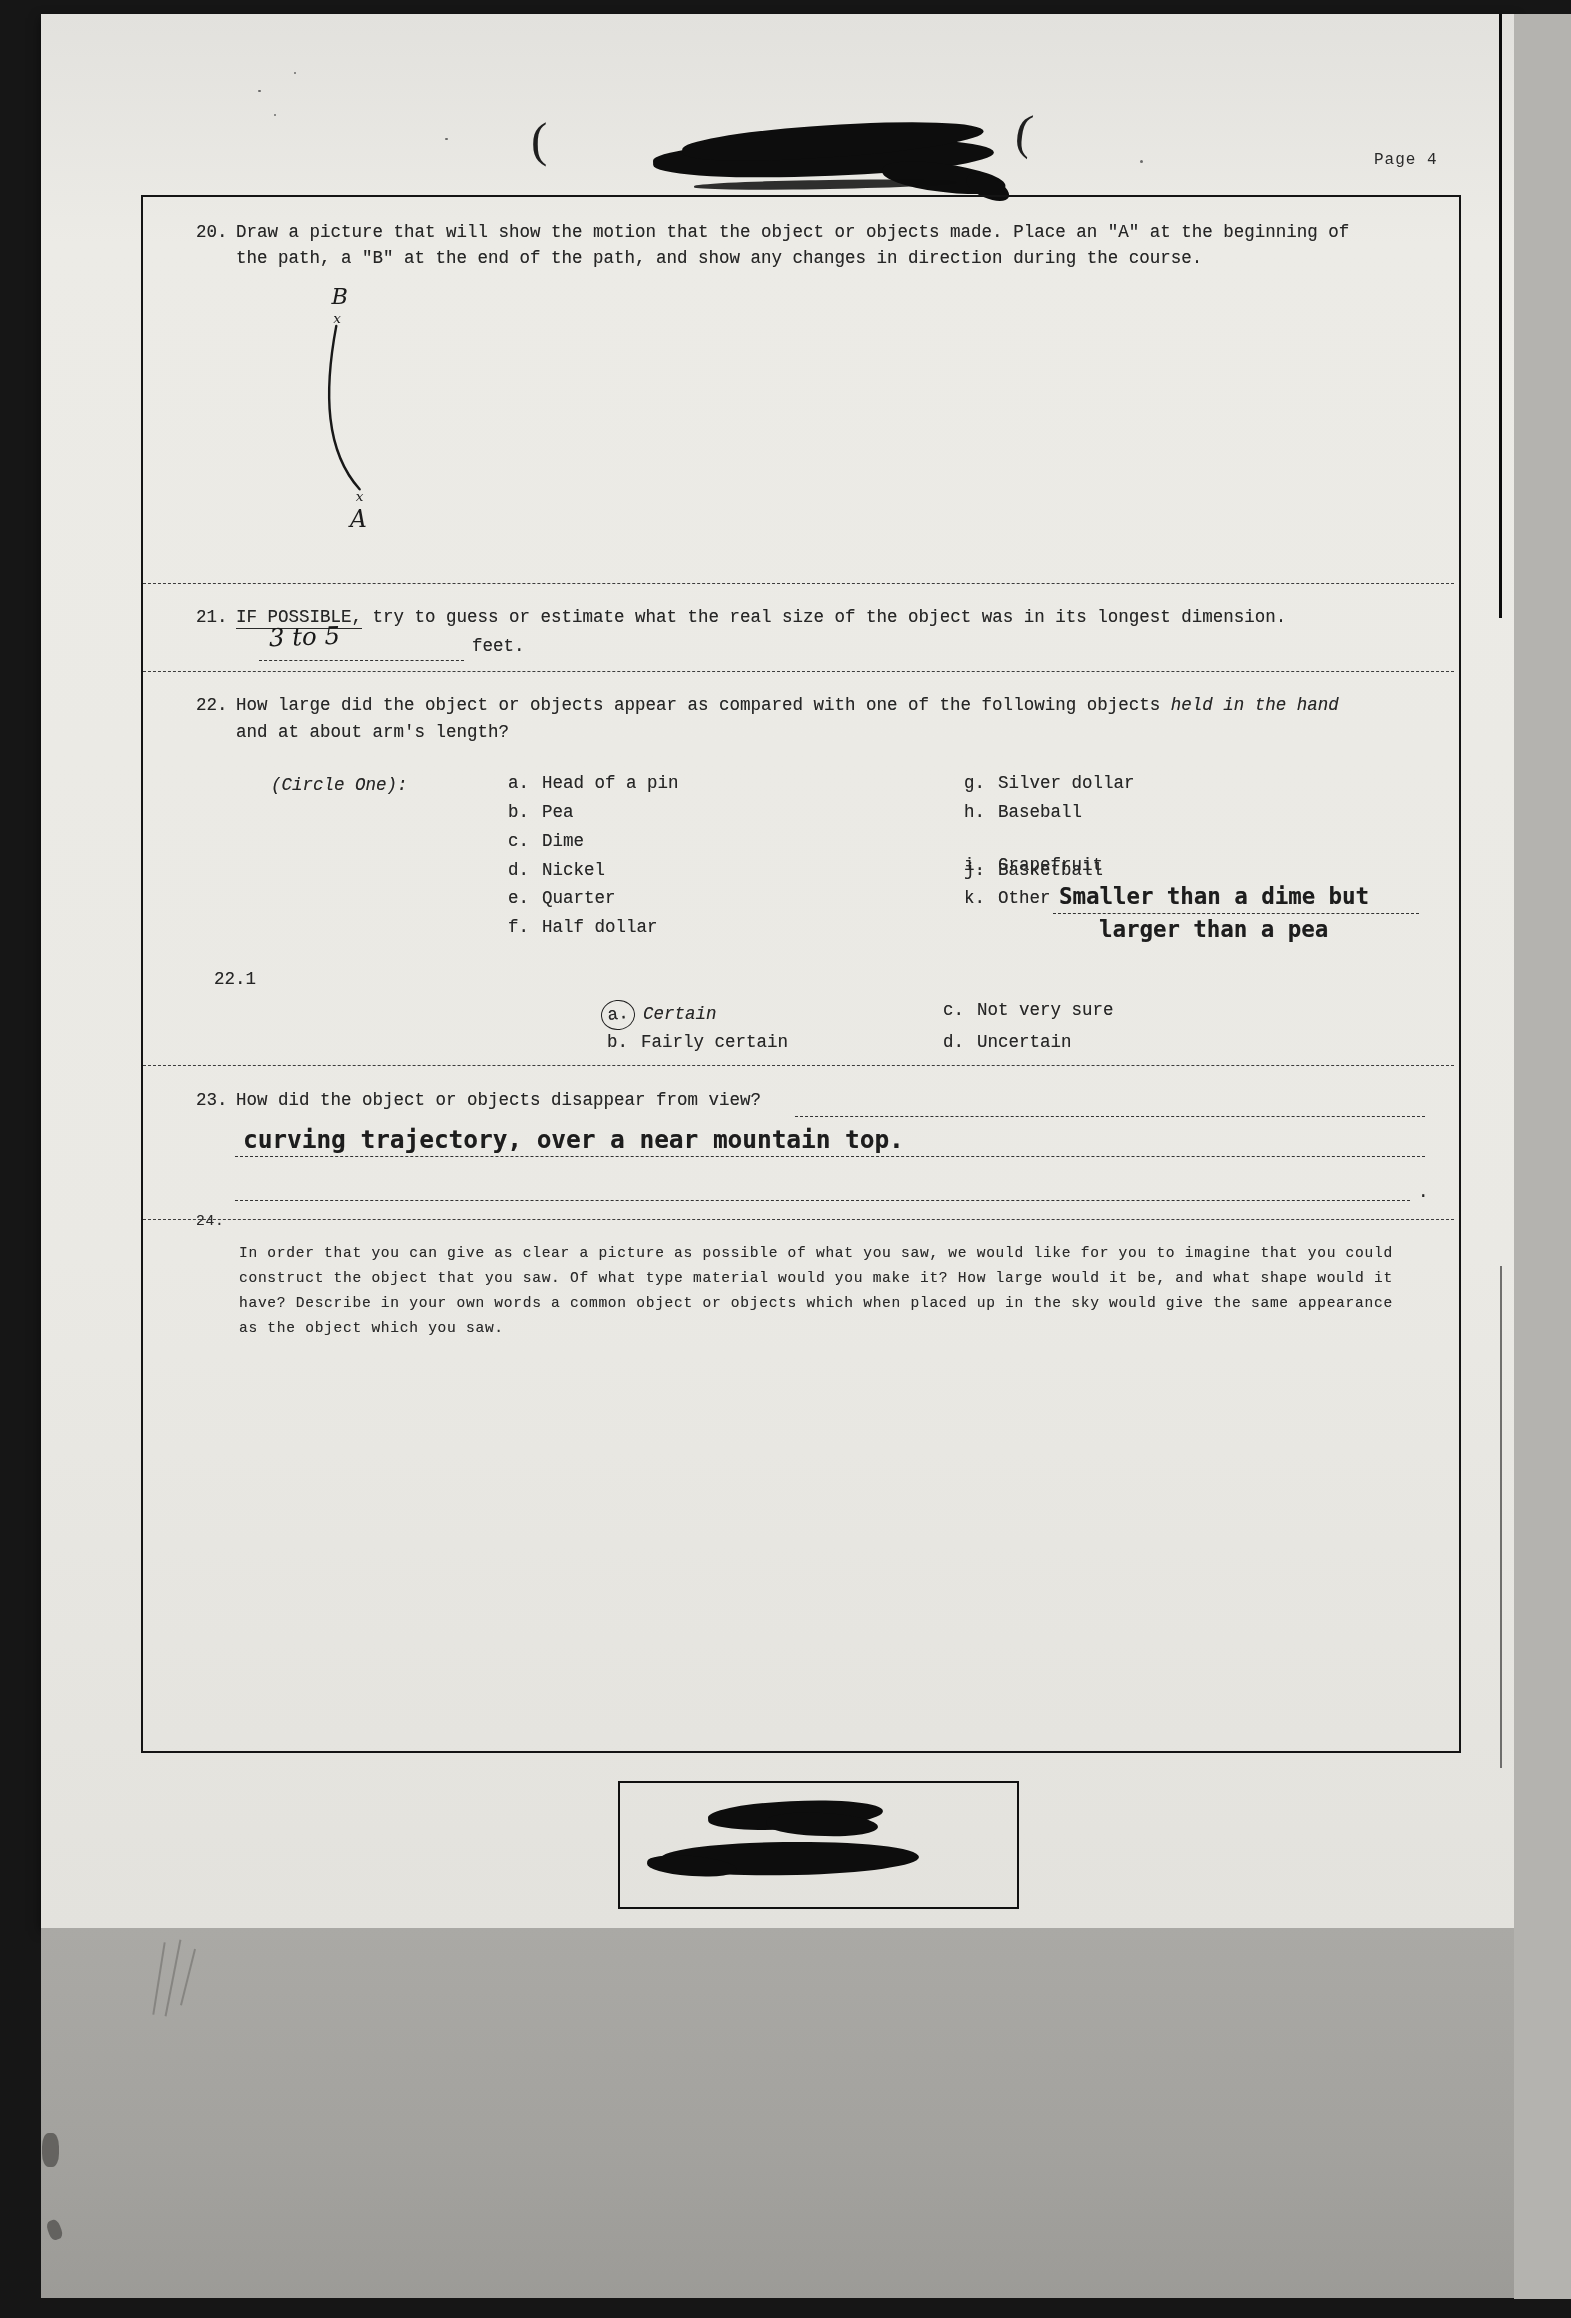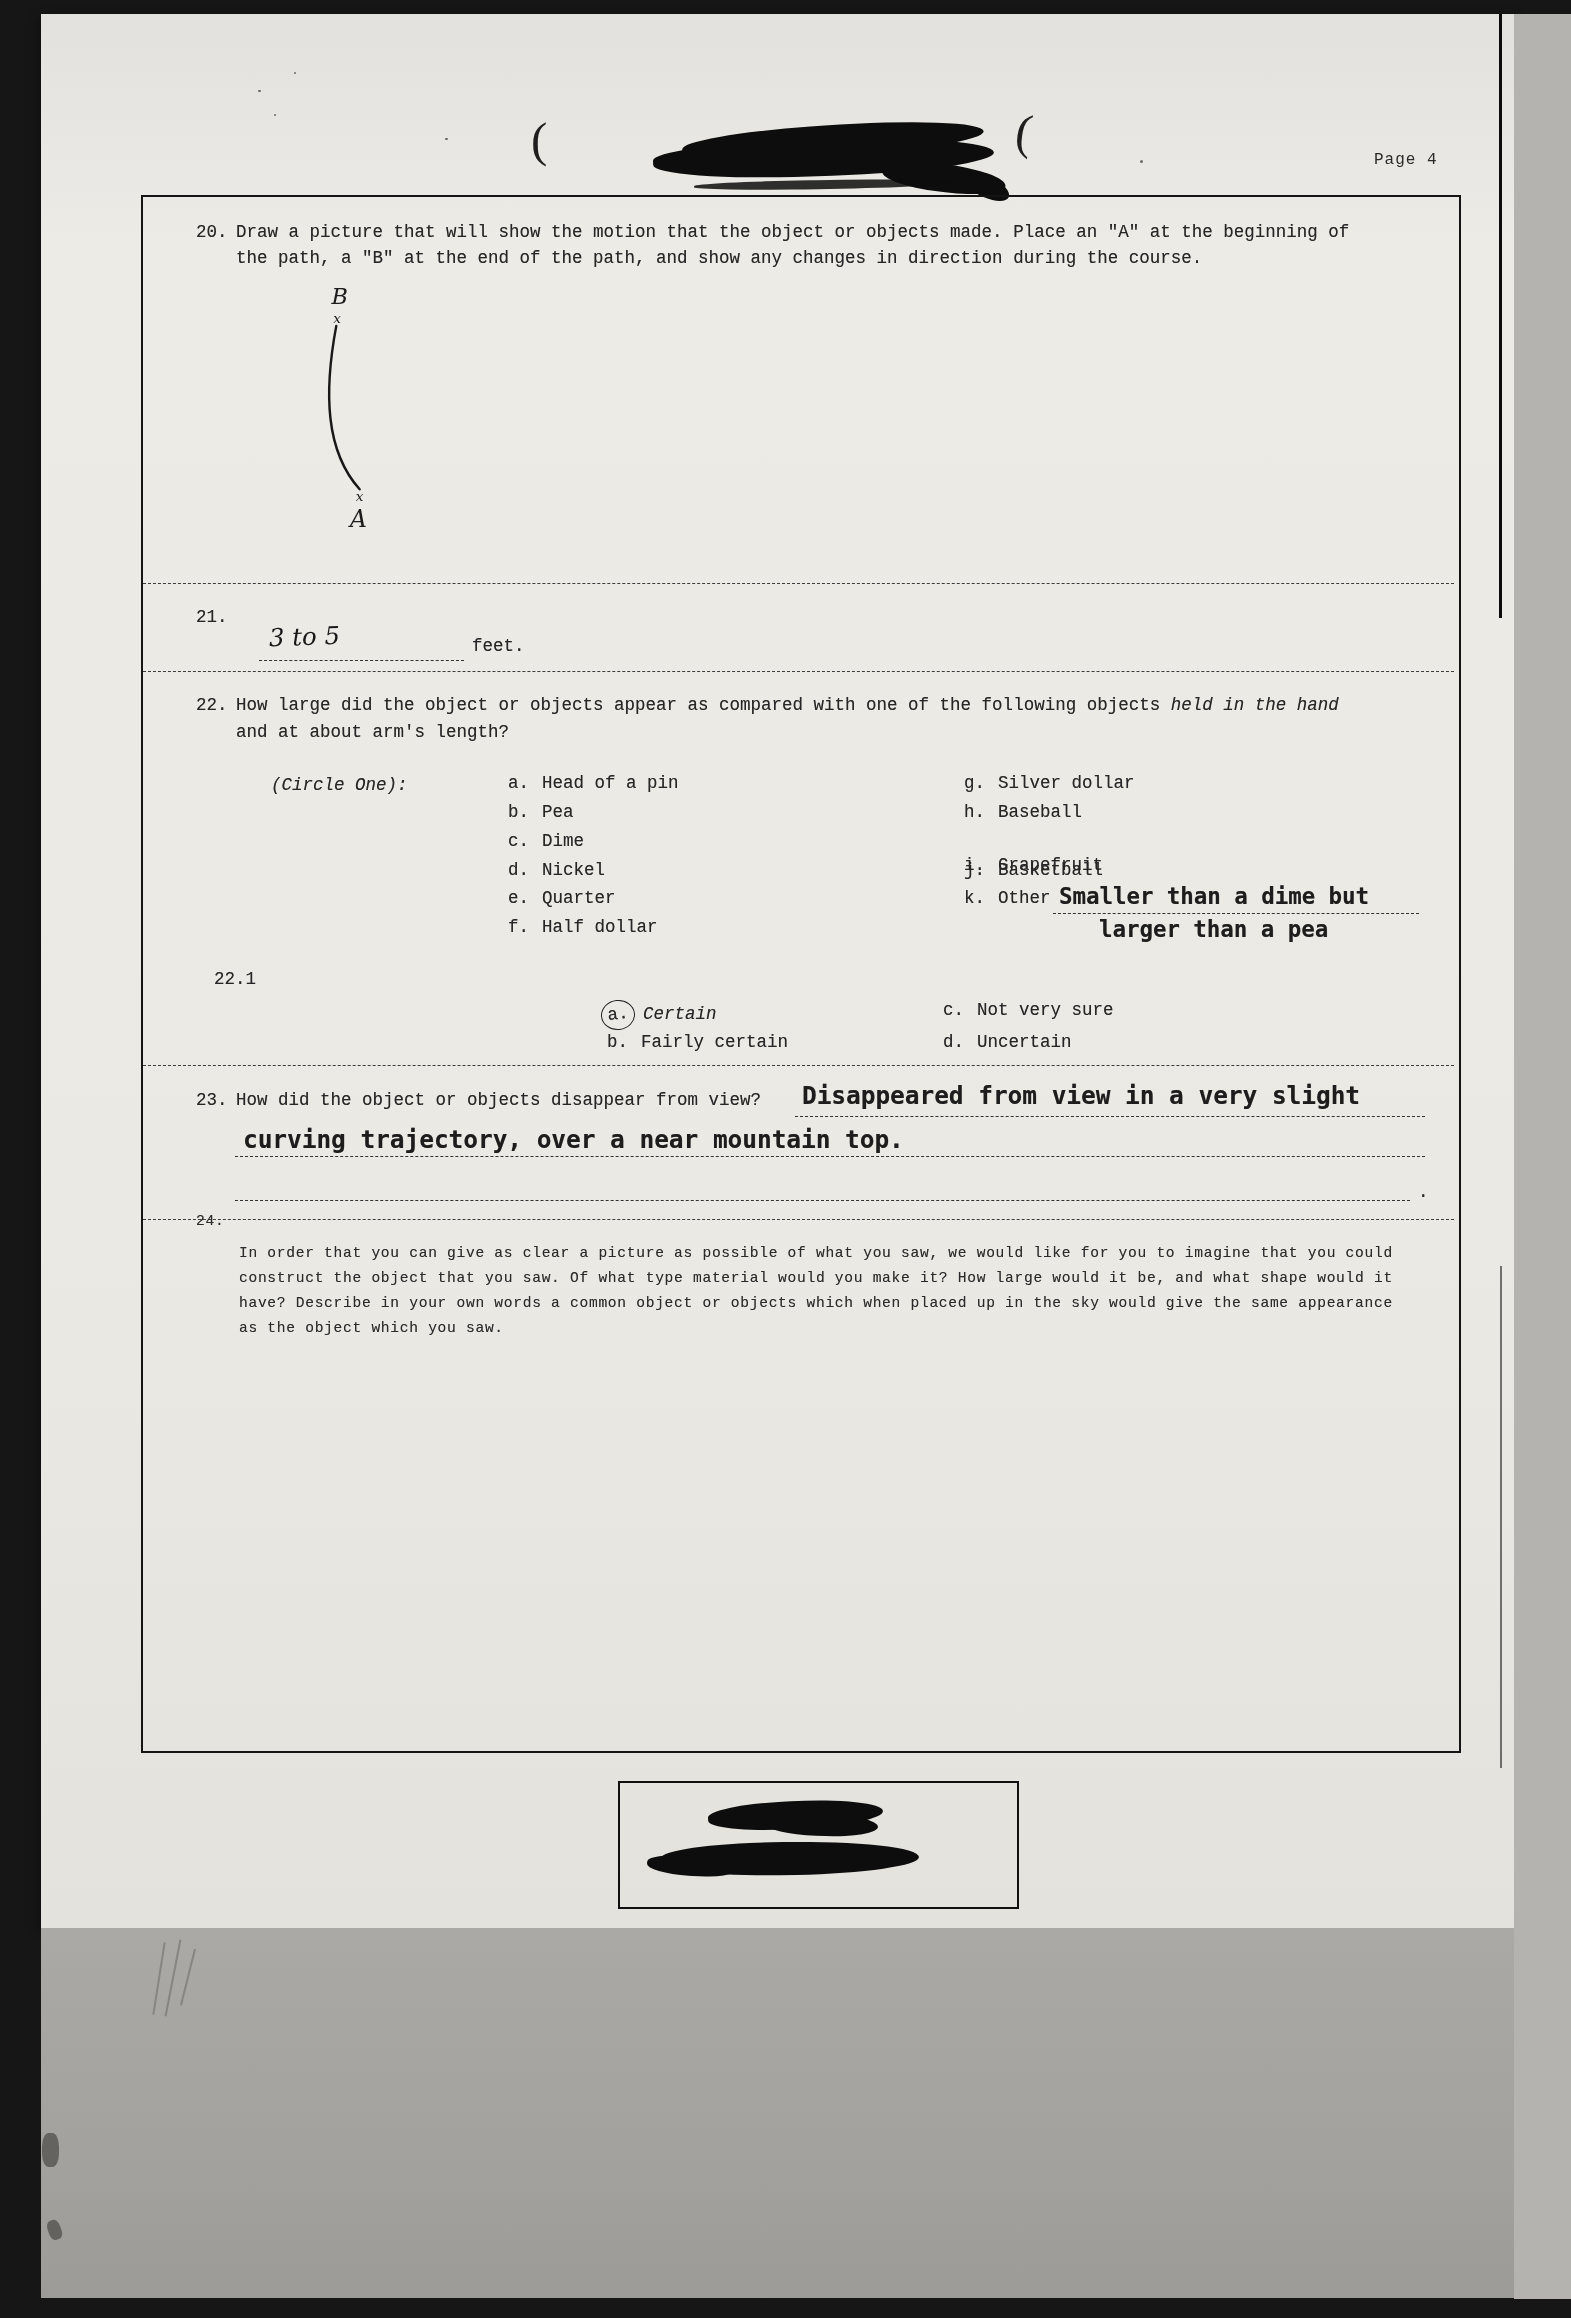--- a/index.html
+++ b/index.html
@@ -91,20 +91,21 @@
         <text x="42" y="48" font-size="46" class="svghand">B</text>
         <text x="46" y="86" font-size="28" class="svghand">x</text>
         <path d="M 52 92 C 26 230, 30 350, 100 428" stroke="#181818" stroke-width="5" fill="none" stroke-linecap="round"></path>
         <text x="92" y="452" font-size="28" class="svghand">x</text>
         <text x="80" y="506" font-size="48" class="svghand">A</text>
       </svg>
 
       <div class="sep" style="top:386px;"></div>
 
       <div class="abs form-text" style="left:53px;top:407px;">21.</div>
+      <div class="abs form-text nowrap" style="left:93px;top:407px;"><span class="emph-underline">IF POSSIBLE,</span><span> try to guess or estimate what the real size of the object was in its longest dimension.</span></div>
       <div class="abs hand" style="left:126px;top:425px;font-size:24.4px;transform:rotate(-2deg);">3 to 5</div>
       <div class="uline" style="left:116px;top:463px;width:205px;"></div>
       <div class="abs form-text" style="left:329px;top:436px;">feet.</div>
 
       <div class="sep" style="top:474px;"></div>
 
       <div class="abs form-text" style="left:53px;top:495px;">22.</div>
       <div class="abs form-text nowrap" style="left:93px;top:495px;"><span>How large did the object or objects appear as compared with one of the following objects </span><span class="ital">held in the hand</span></div>
       <div class="abs form-text nowrap" style="left:93px;top:522px;">and at about arm's length?</div>
 
@@ -131,21 +132,20 @@
 
       <div class="abs opt" style="left:458px;top:803px;"><span class="circle">a.</span><span style="margin-left:8px;font-style:italic;">Certain</span></div>
       <div class="abs opt" style="left:464px;top:835px;"><span class="letter">b.</span><span>Fairly certain</span></div>
       <div class="abs opt" style="left:800px;top:803px;"><span class="letter">c.</span><span>Not very sure</span></div>
       <div class="abs opt" style="left:800px;top:835px;"><span class="letter">d.</span><span>Uncertain</span></div>
 
       <div class="sep" style="top:868px;"></div>
 
       <div class="abs form-text" style="left:53px;top:890px;">23.</div>
       <div class="abs form-text nowrap" style="left:93px;top:890px;">How did the object or objects disappear from view?</div>
-      <div class="abs typed nowrap" style="left:659px;top:883px;">Disappeared from view in a very slight</div>
       <div class="uline" style="left:652px;top:919px;width:630px;"></div>
       <div class="abs typed nowrap" style="left:100px;top:927px;">curving trajectory, over a near mountain top.</div>
       <div class="uline" style="left:92px;top:959px;width:1190px;"></div>
       <div class="uline" style="left:92px;top:1003px;width:1175px;"></div>
       <div class="abs form-text" style="left:1275px;top:982px;">.</div>
 
       <div class="sep" style="top:1022px;"></div>
 
       <div class="abs small-text" style="left:53px;top:1012px;">24.</div>
       <div class="abs small-text" style="left:96px;top:1044px;width:1170px;">In order that you can give as clear a picture as possible of what you saw, we would like for you to imagine that you could construct the object that you saw.  Of what type material would you make it?  How large would it be, and what shape would it have?  Describe in your own words a common object or objects which when placed up in the sky would give the same appearance as the object which you saw.</div>

